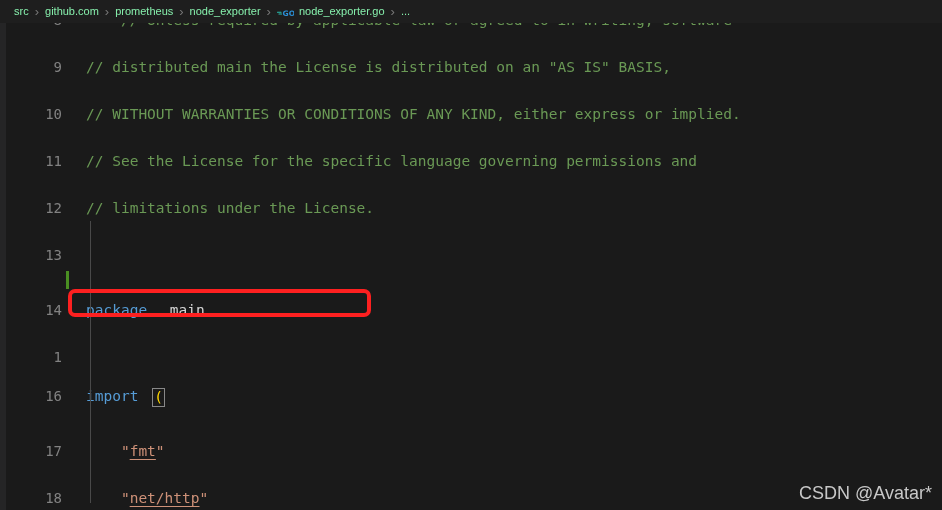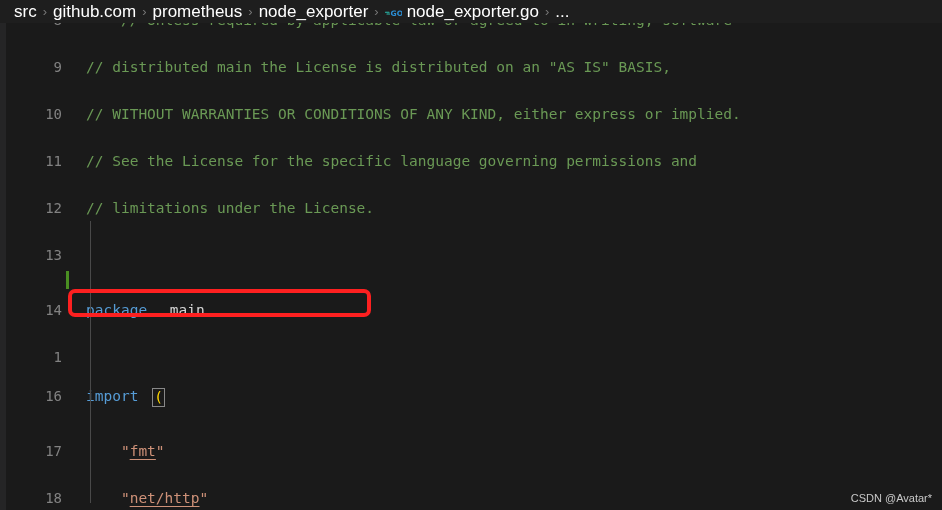--- a/index.html
+++ b/index.html
@@ -38,22 +38,22 @@
     background: #1e1e1e;
     display: flex;
     align-items: center;
     padding-left: 14px;
     z-index: 6;
     white-space: nowrap;
     overflow: hidden;
   }
   .crumb {
     font-family: "Liberation Sans", sans-serif;
-    font-size: 17px;
-    color: #ffffff;
+    font-size: 11px;
+    color: #86efac;
     line-height: 23px;
   }
   .crumb-sep {
     font-family: "Liberation Sans", sans-serif;
     font-size: 13px;
     color: #777;
     margin: 0 6px;
     line-height: 23px;
   }
   .go-icon {
@@ -158,21 +158,21 @@
     pointer-events: none;
     z-index: 20;
   }
 
   
   .watermark {
     position: absolute;
     right: 10px;
     bottom: 6px;
     font-family: "Liberation Sans", sans-serif;
-    font-size: 11px;
+    font-size: 18px;
     color: #c8c8c8;
     z-index: 25;
   }
 </style>
 </head>
 <body>
 
 <div id="app">
 
   <div class="left-strip"></div>

